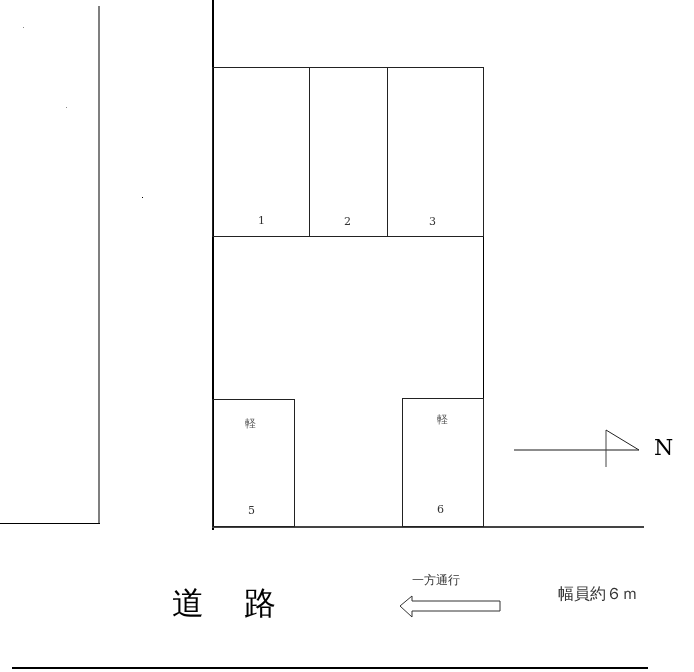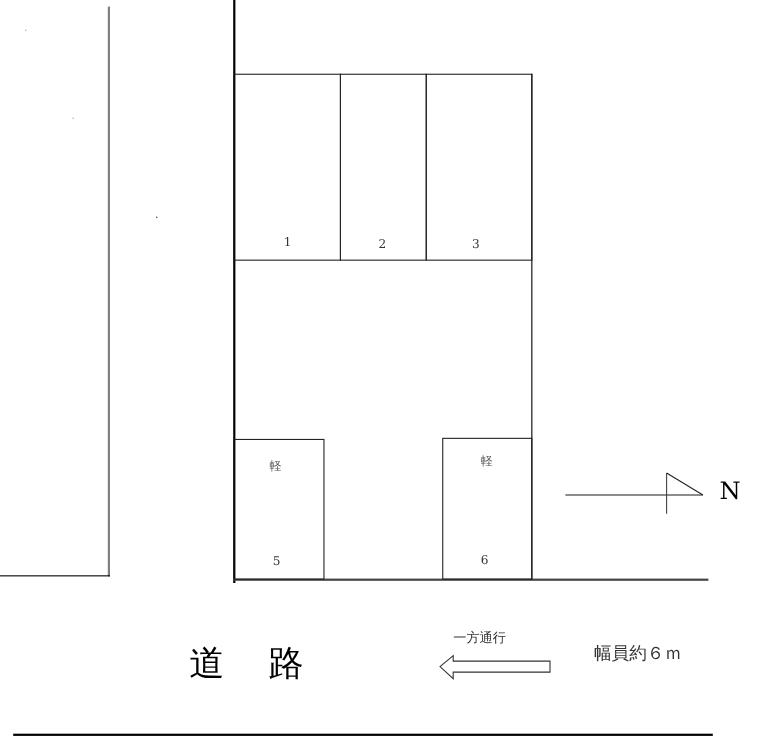--- a/index.html
+++ b/index.html
@@ -62,15 +62,15 @@
 <span class="label-n" style="left:654px; top:435px;">N</span>
 
 <span class="label-small" style="left:412px; top:551px;">一方通行</span>
 
 <span class="label-road" style="left:172px; top:582px;font-family:Liberation Serif, serif;">道路</span>
 
 <svg class="abs" style="left:398px; top:594px;" width="106" height="26" viewBox="0 0 106 26">
   <polygon points="2,12 14,2 14,7 102,7 102,17 14,17 14,23" fill="#fff" stroke="#333" stroke-width="1"></polygon>
 </svg>
 
-<span class="label-width" style="left:540px; top:584px;">幅員約６ｍ</span>
+<span class="label-width" style="left:558px; top:584px;">幅員約６ｍ</span>
 
 <div class="line-h" style="left:12px; top:667px; width:636px; height:2px;"></div>
 
 </body></html>

